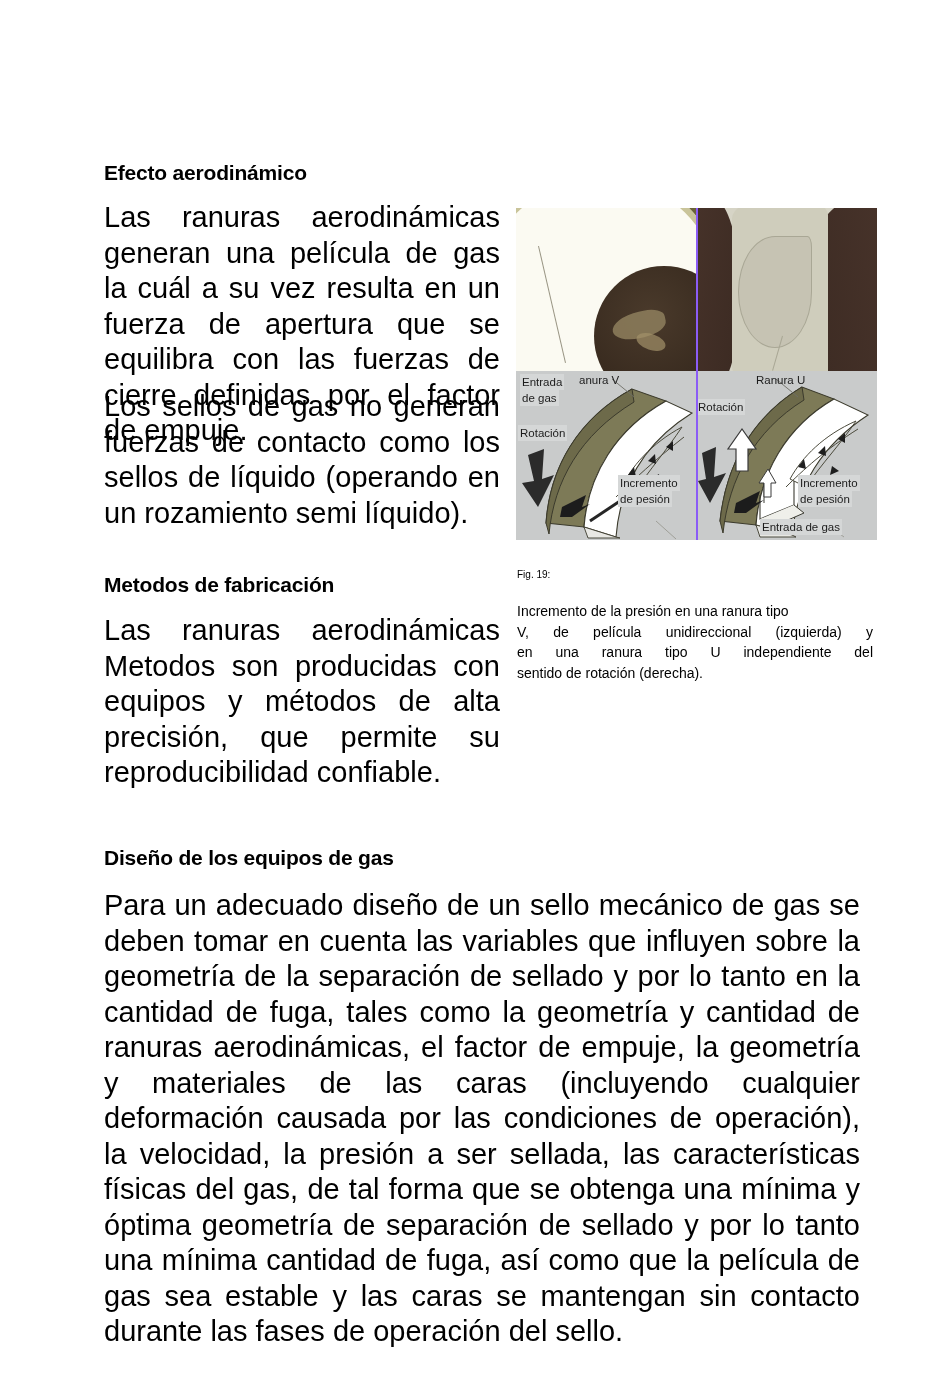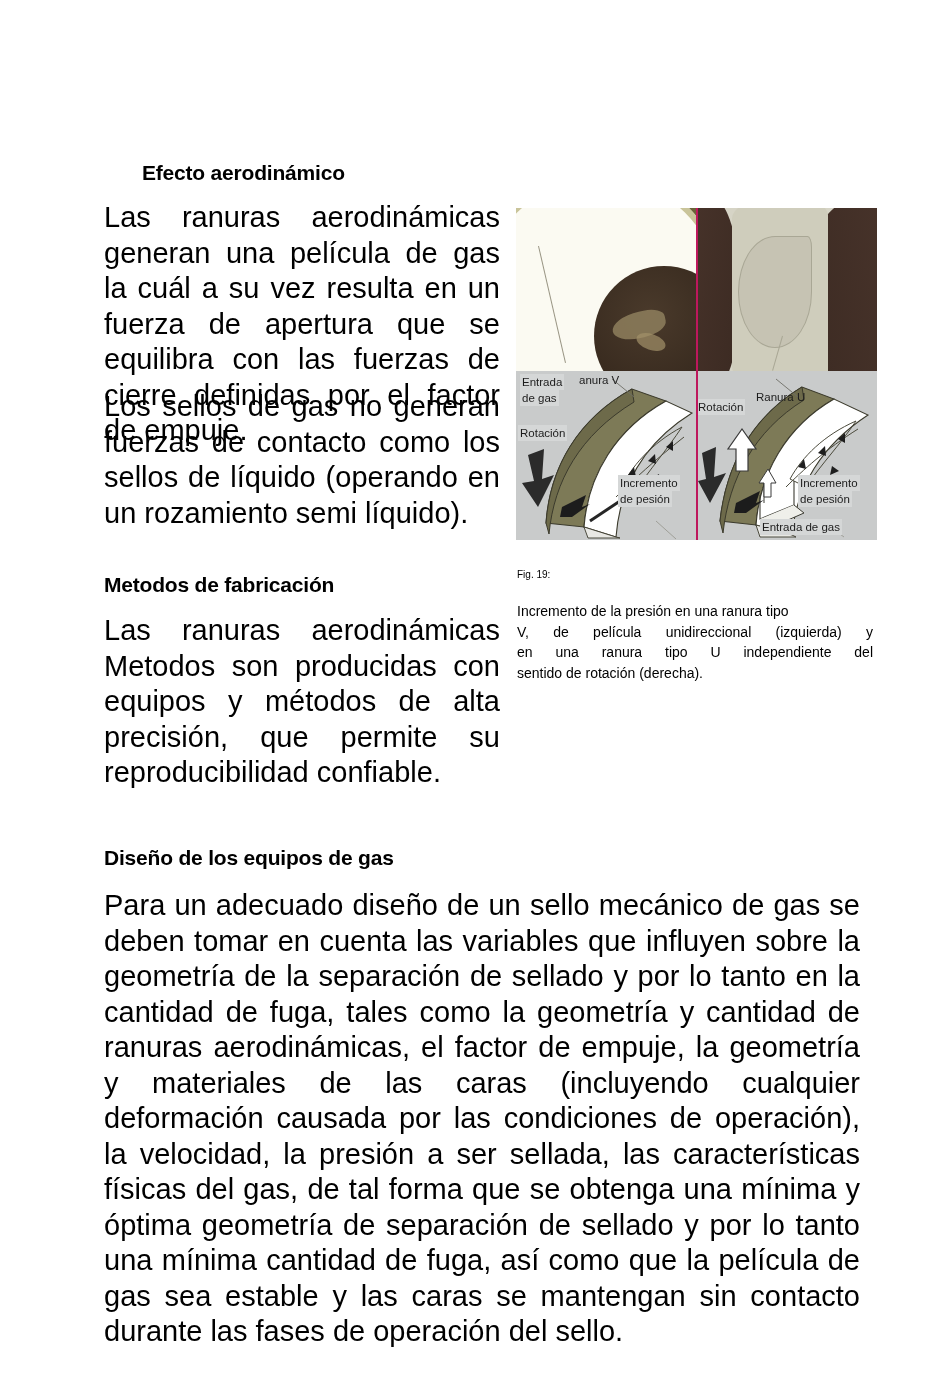--- a/index.html
+++ b/index.html
@@ -58,21 +58,21 @@
     position: absolute;
     inset: 0;
     display: flex;
     background: #cfd1d1;
   }
   .fig-panel {
     position: relative;
     height: 100%;
     overflow: hidden;
   }
-  .fig-panel.left  { width: 180px; border-right: 2px solid #be185d; text-align: center; }
+  .fig-panel.left  { width: 180px; border-right: 2px solid #8b5cf6; text-align: center; }
   .fig-panel.right { width: 179px; }
 
   
   .photo {
     position: absolute;
     left: 0; top: 0;
     width: 100%;
     height: 163px;
     overflow: hidden;
   }
@@ -213,21 +213,21 @@
   .cap-body > span.j {
     text-align: justify;
     text-align-last: justify;
   }
 </style>
 </head>
 <body>
 
 <div class="page">
 
-  <div class="h-sec col-left" style="top:160px;margin-left:38px;">Efecto aerodinámico</div>
+  <div class="h-sec col-left" style="top:160px;">Efecto aerodinámico</div>
 
   <div class="para col-left" style="top:200px;">Las ranuras aerodinámicas generan una película de gas la cuál a su vez resulta en un fuerza de apertura que se equilibra con las fuerzas de cierre definidas por el factor de empuje.</div>
 
   <div class="para col-left" style="top:389px;">Los sellos de gas no generan fuerzas de contacto como los sellos de líquido (operando en un rozamiento semi líquido).</div>
 
   <div class="h-sec col-left" style="top:572px;">Metodos de fabricación</div>
 
   <div class="para col-left" style="top:613px;">Las ranuras aerodinámicas Metodos son producidas con equipos y métodos de alta precisión, que permite su reproducibilidad confiable.</div>
 
   <div class="h-sec full-col" style="top:845px;">Diseño de los equipos de gas</div>
@@ -328,21 +328,21 @@
             <polygon points="66,126 66,112 61,112 70,98 78,112 73,112 73,126" fill="#ffffff" stroke="#3a3a3a" stroke-width="1"></polygon>
 
             <polygon points="4,82 18,76 16,106 28,102 12,132 0,110 8,108" fill="#2b2b2b"></polygon>
 
             <polygon points="38,132 62,120 58,132 66,129 48,142 36,142" fill="#1c1c1c"></polygon>
 
             <line x1="78" y1="8" x2="100" y2="26" stroke="#6e6e66" stroke-width="0.9"></line>
             <line x1="124" y1="150" x2="146" y2="166" stroke="#9a9a92" stroke-width="0.9"></line>
           </svg>
 
-          <span class="fig-label nobg" style="left:56px; top:18px;">Ranura U</span>
+          <span class="fig-label nobg" style="left:56px; top:1px;">Ranura U</span>
           <span class="fig-label" style="left:-2px; top:28px;">Rotación</span>
           <span class="fig-label" style="left:100px; top:104px;">Incremento</span>
           <span class="fig-label" style="left:100px; top:120px;">de pesión</span>
           <span class="fig-label" style="left:62px; top:148px;">Entrada de gas</span>
         </div>
       </div>
 
     </div>
   </div>
 

